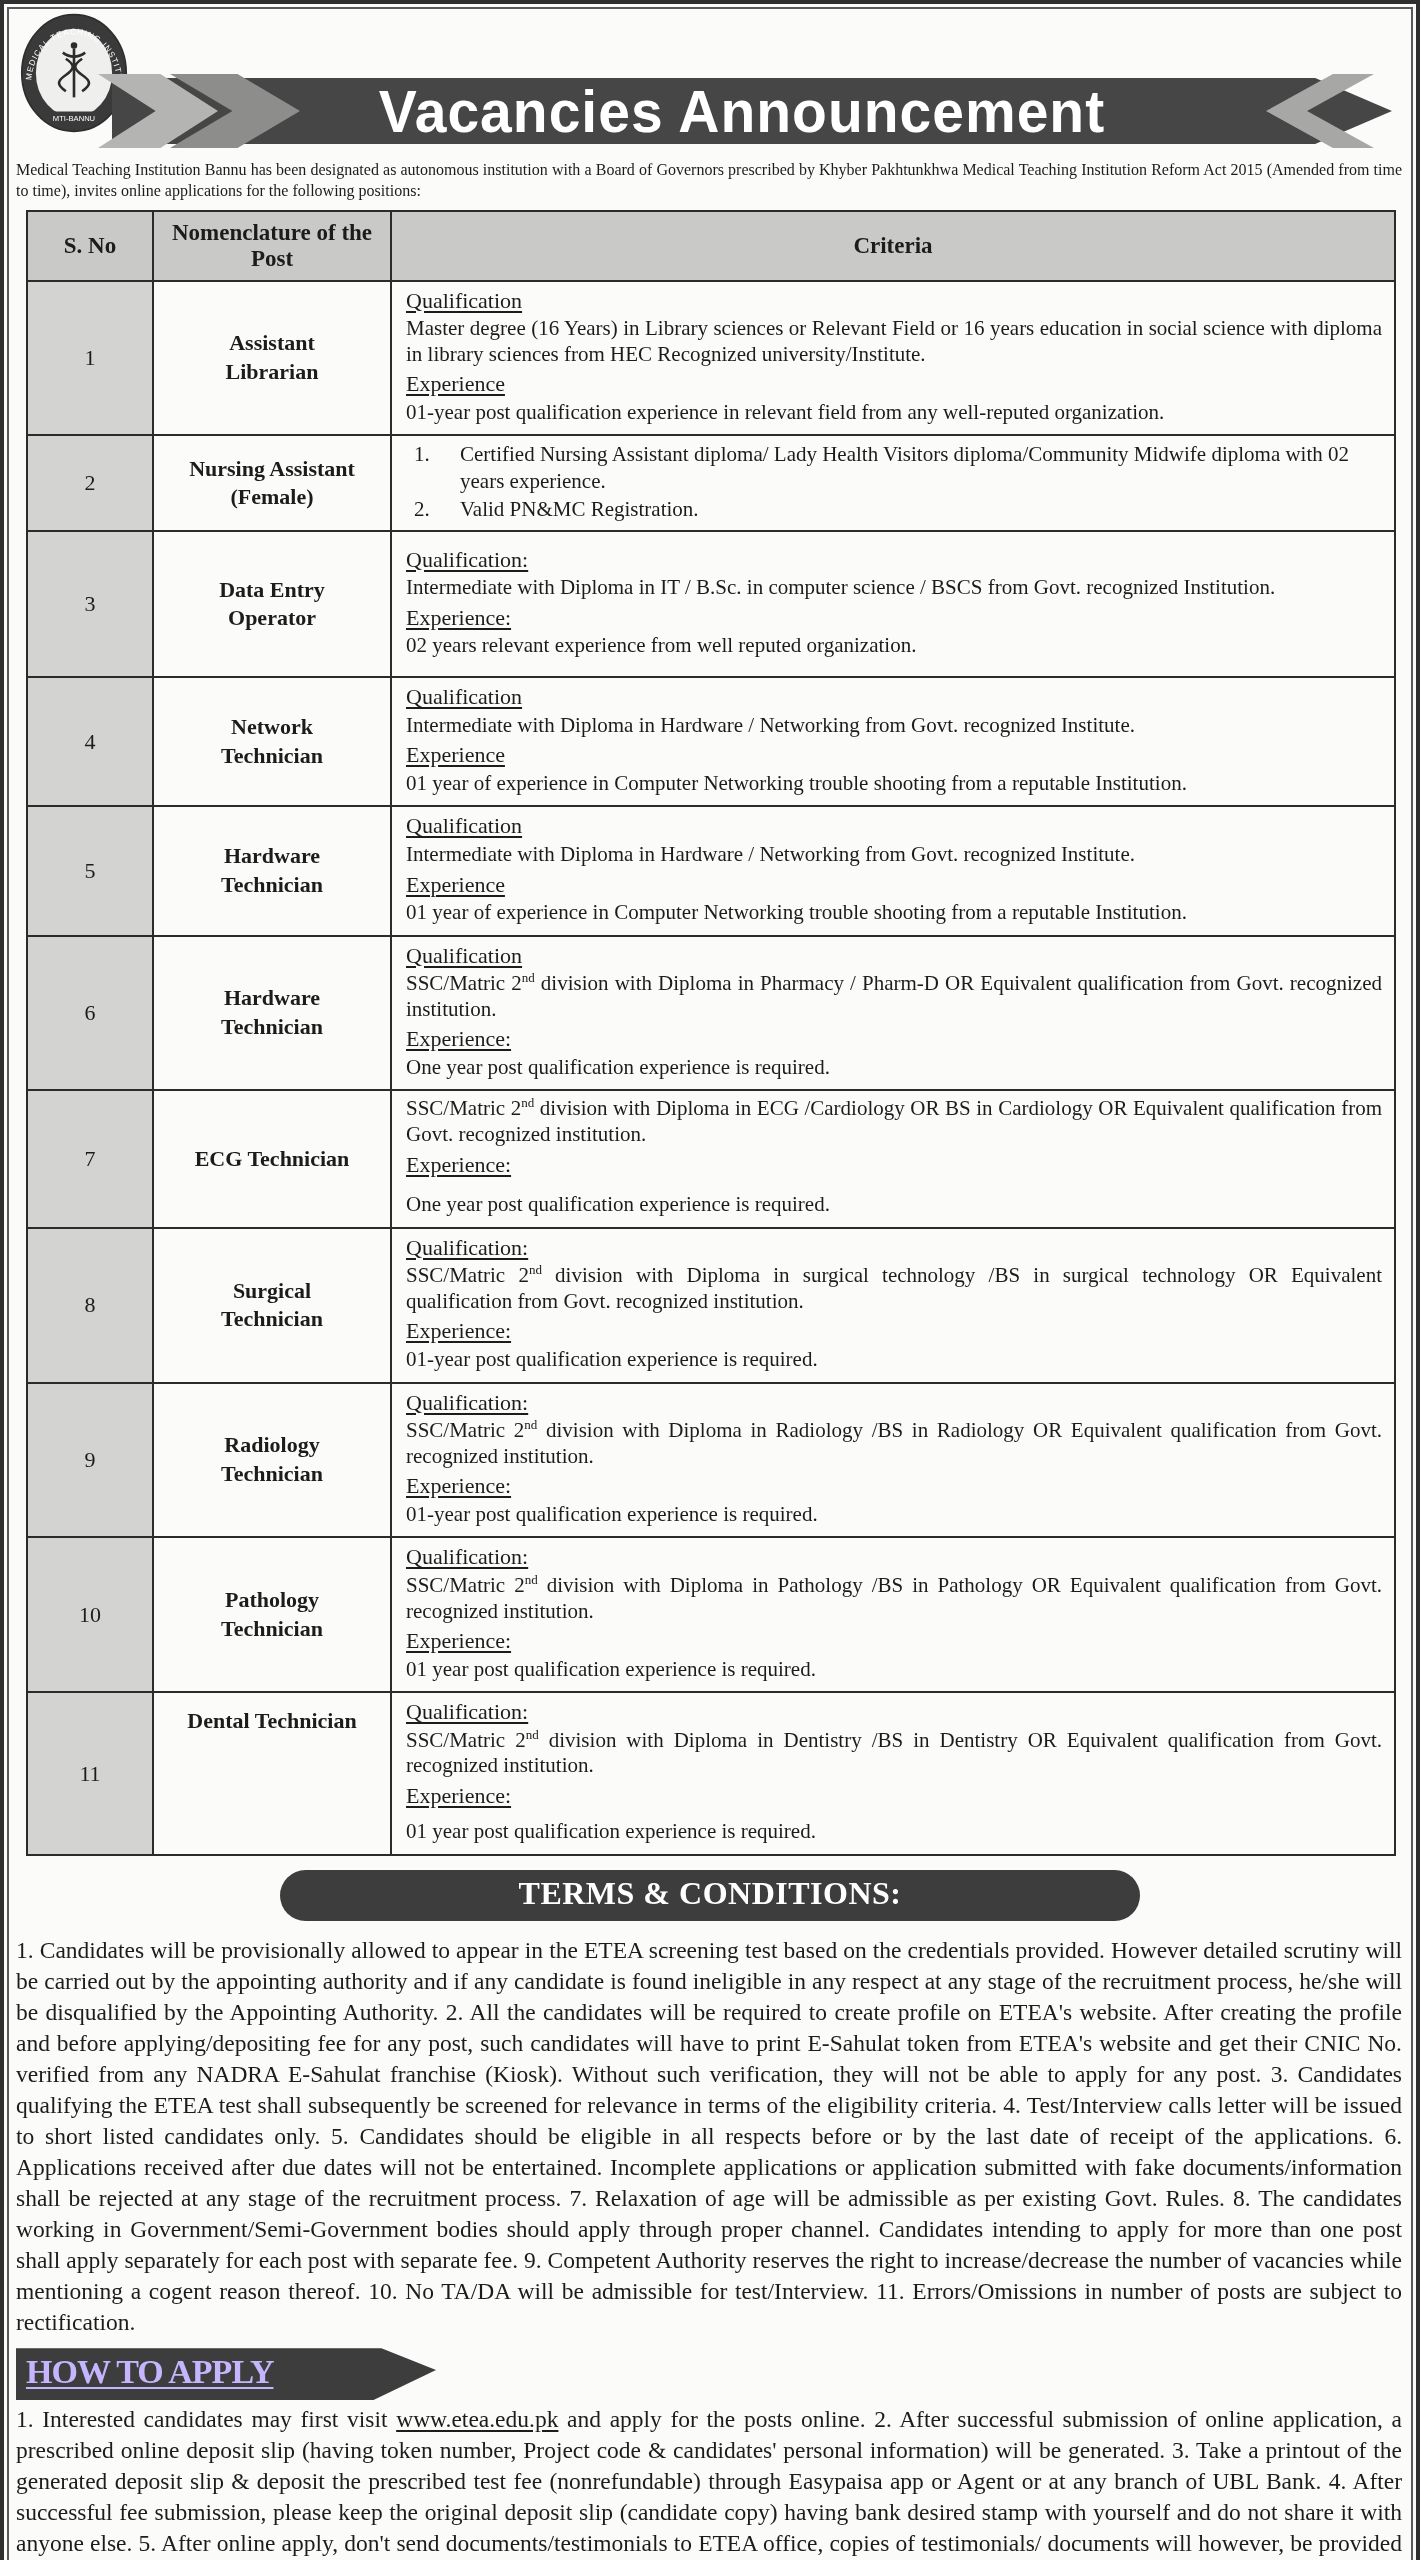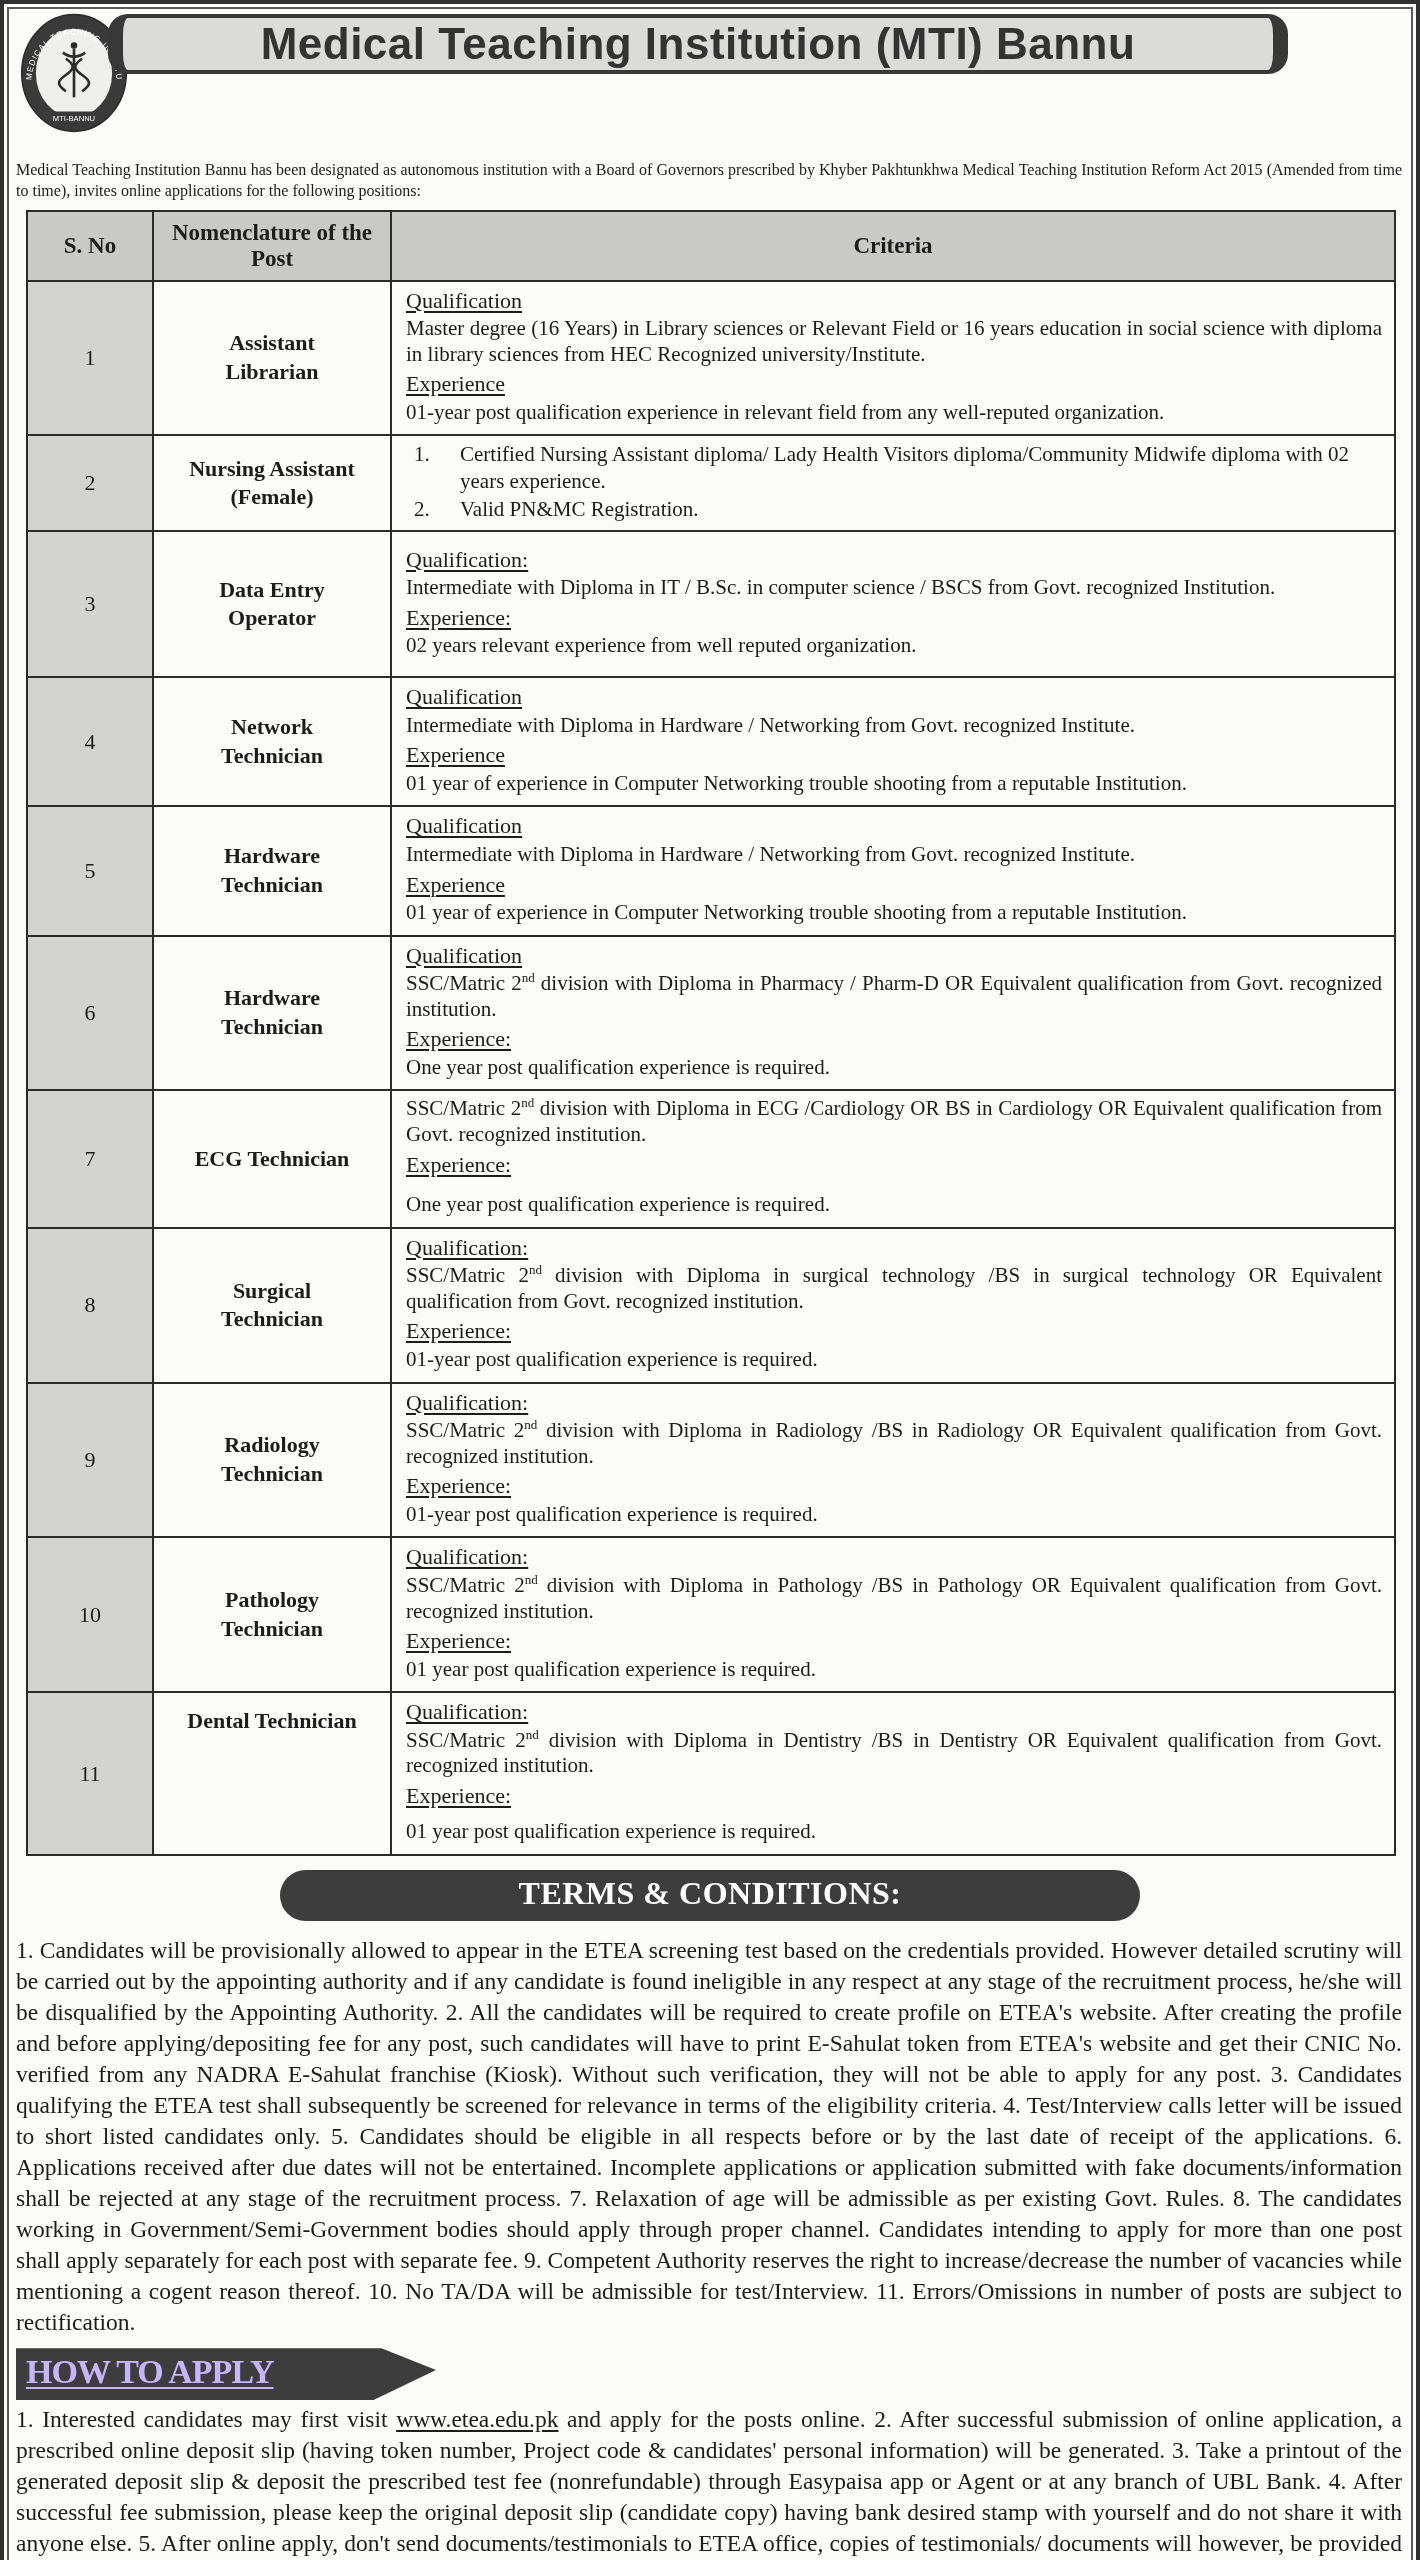--- a/index.html
+++ b/index.html
@@ -182,22 +182,28 @@
         <line x1="55" y1="36" x2="55" y2="84"></line>
         <circle cx="55" cy="33" r="3.2" fill="#2c2c2c" stroke="none"></circle>
         <path d="M44 40 q11 8 22 0"></path>
         <path d="M47 46 c9 6 9 10 0 16 c-9 6 -9 10 0 16"></path>
         <path d="M63 46 c-9 6 -9 10 0 16 c9 6 9 10 0 16"></path>
       </g>
       <rect x="31" y="98" width="48" height="13" rx="3" fill="#3a3a3a"></rect>
       <text x="55" y="107.5" text-anchor="middle" font-family="Liberation Sans, DejaVu Sans, sans-serif" font-size="7.5" fill="#ffffff">MTI-BANNU</text>
     </svg>
 
-    <div class="title-pill">Medical Teaching Institution (MTI) Bannu</div>
-
+
+    <div class="banner">
+      <div class="bar"></div>
+      <div class="chev chev-left-light"></div>
+      <div class="chev chev-left-mid"></div>
+      <div class="chev chev-right-gray"></div>
+      <div class="bar-text">Vacancies Announcement</div>
+    </div>
   </div>
 
   <p class="intro">Medical Teaching Institution Bannu has been designated as autonomous institution with a Board of Governors prescribed by Khyber Pakhtunkhwa Medical Teaching Institution Reform Act 2015 (Amended from time to time), invites online applications for the following positions:</p>
 
   <table class="vac">
     <thead>
       <tr>
         <th class="col-sno">S. No</th>
         <th class="col-post">Nomenclature of the Post</th>
         <th>Criteria</th>

